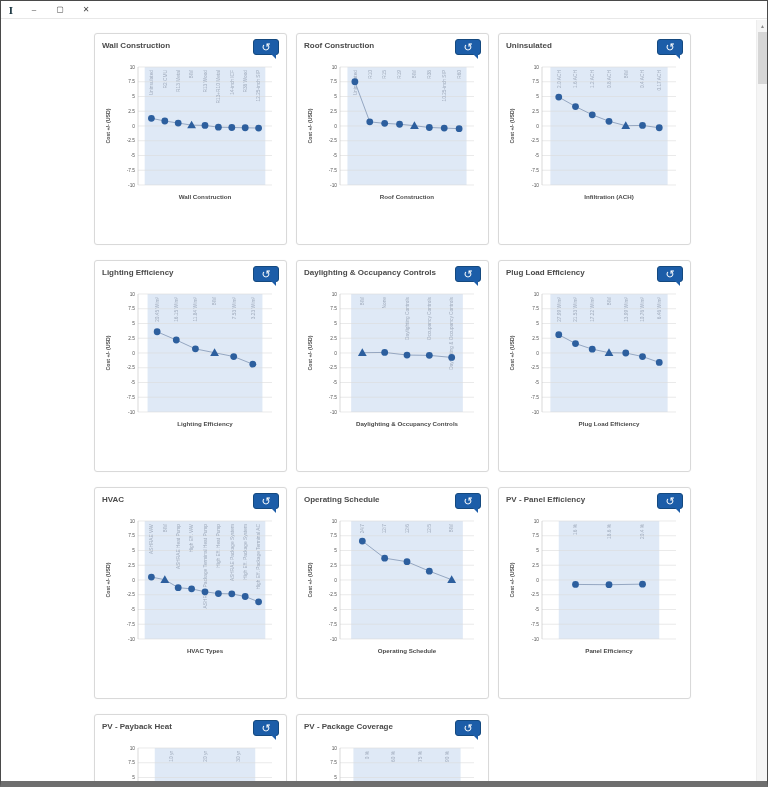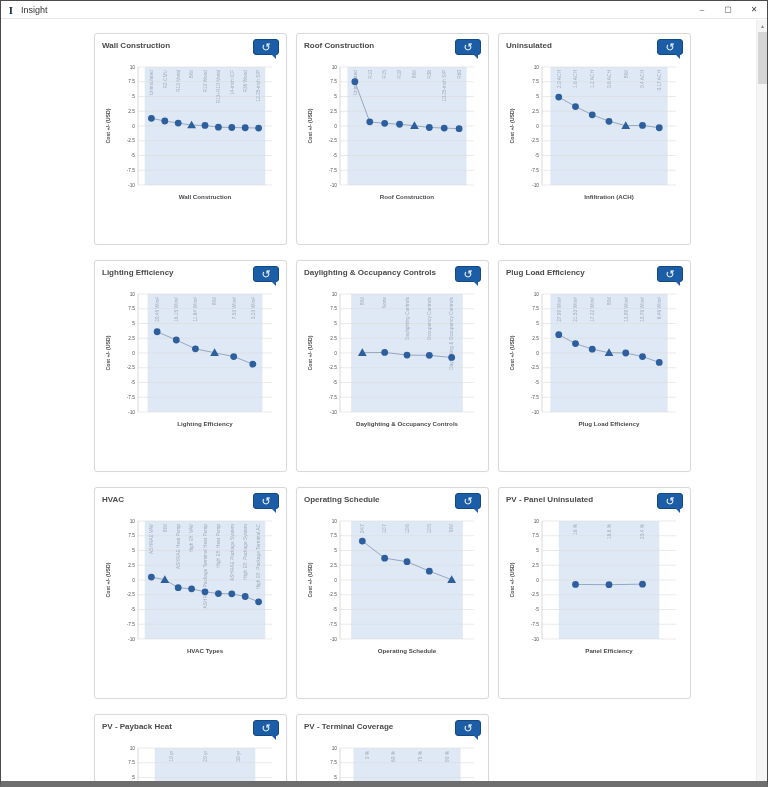--- a/index.html
+++ b/index.html
@@ -44,21 +44,20 @@
     border-top:5px solid #1c5da8; border-left:5px solid transparent;
   }
   svg text { font-family:"Liberation Sans", sans-serif; }
 </style>
 </head>
 <body>
 
 <div class="window">
   <div class="titlebar">
     <div class="app-icon">I</div>
-    <div class="titlebar-title">Insight</div>
     <div class="win-controls">
       <div class="win-btn">–</div>
       <div class="win-btn">▢</div>
       <div class="win-btn">✕</div>
     </div>
   </div>
   <div class="content">
     <div class="grid">
   <div class="card">
     <div class="card-header">
@@ -439,21 +438,21 @@
             <circle cx="80.66666666666666" cy="47.17" r="3.4" fill="#2d5f9e"></circle>
             <circle cx="103" cy="50.71" r="3.4" fill="#2d5f9e"></circle>
             <circle cx="125.33333333333333" cy="60.15" r="3.4" fill="#2d5f9e"></circle>
             <path d="M147.66666666666666 64.30499999999999 L143.26666666666665 71.905 L152.06666666666666 71.905 Z" fill="#2d5f9e"></path>
             <text x="103" y="142" text-anchor="middle" font-size="6.2" font-weight="bold" fill="#4a4a4a">Operating Schedule</text>
           </svg>
   </div>
 
   <div class="card">
     <div class="card-header">
-      <div class="card-title">PV - Panel Uninsulated</div>
+      <div class="card-title">PV - Panel Efficiency</div>
       <div class="widget-btn">
         <span>↺</span>
       </div>
     </div>
     <svg class="chart" width="177" height="148" viewBox="0 0 177 148">
             <rect x="52.75" y="10" width="100.5" height="118" fill="#dfe9f6"></rect>
             <line x1="36" y1="10" x2="170" y2="10" stroke="#dcdcdc" stroke-width="0.6"></line>
             <text x="33" y="11.7" text-anchor="end" font-size="4.8" fill="#555555">10</text>
             <line x1="36" y1="24.75" x2="170" y2="24.75" stroke="#dcdcdc" stroke-width="0.6"></line>
             <text x="33" y="26.45" text-anchor="end" font-size="4.8" fill="#555555">7.5</text>
@@ -519,21 +518,21 @@
             <polyline points="69.5,68.41 103,68.41 136.5,115.02000000000001" fill="none" stroke="#8296b4" stroke-width="0.8"></polyline>
             <circle cx="69.5" cy="68.41" r="3.4" fill="#2d5f9e"></circle>
             <circle cx="103" cy="68.41" r="3.4" fill="#2d5f9e"></circle>
             <circle cx="136.5" cy="115.02000000000001" r="3.4" fill="#2d5f9e"></circle>
             <text x="103" y="142" text-anchor="middle" font-size="6.2" font-weight="bold" fill="#4a4a4a">Payback Limit</text>
           </svg>
   </div>
 
   <div class="card">
     <div class="card-header">
-      <div class="card-title">PV - Terminal Coverage</div>
+      <div class="card-title">PV - Package Coverage</div>
       <div class="widget-btn">
         <span>↺</span>
       </div>
     </div>
     <svg class="chart" width="177" height="148" viewBox="0 0 177 148">
             <rect x="49.4" y="10" width="107.2" height="118" fill="#dfe9f6"></rect>
             <line x1="36" y1="10" x2="170" y2="10" stroke="#dcdcdc" stroke-width="0.6"></line>
             <text x="33" y="11.7" text-anchor="end" font-size="4.8" fill="#555555">10</text>
             <line x1="36" y1="24.75" x2="170" y2="24.75" stroke="#dcdcdc" stroke-width="0.6"></line>
             <text x="33" y="26.45" text-anchor="end" font-size="4.8" fill="#555555">7.5</text>

